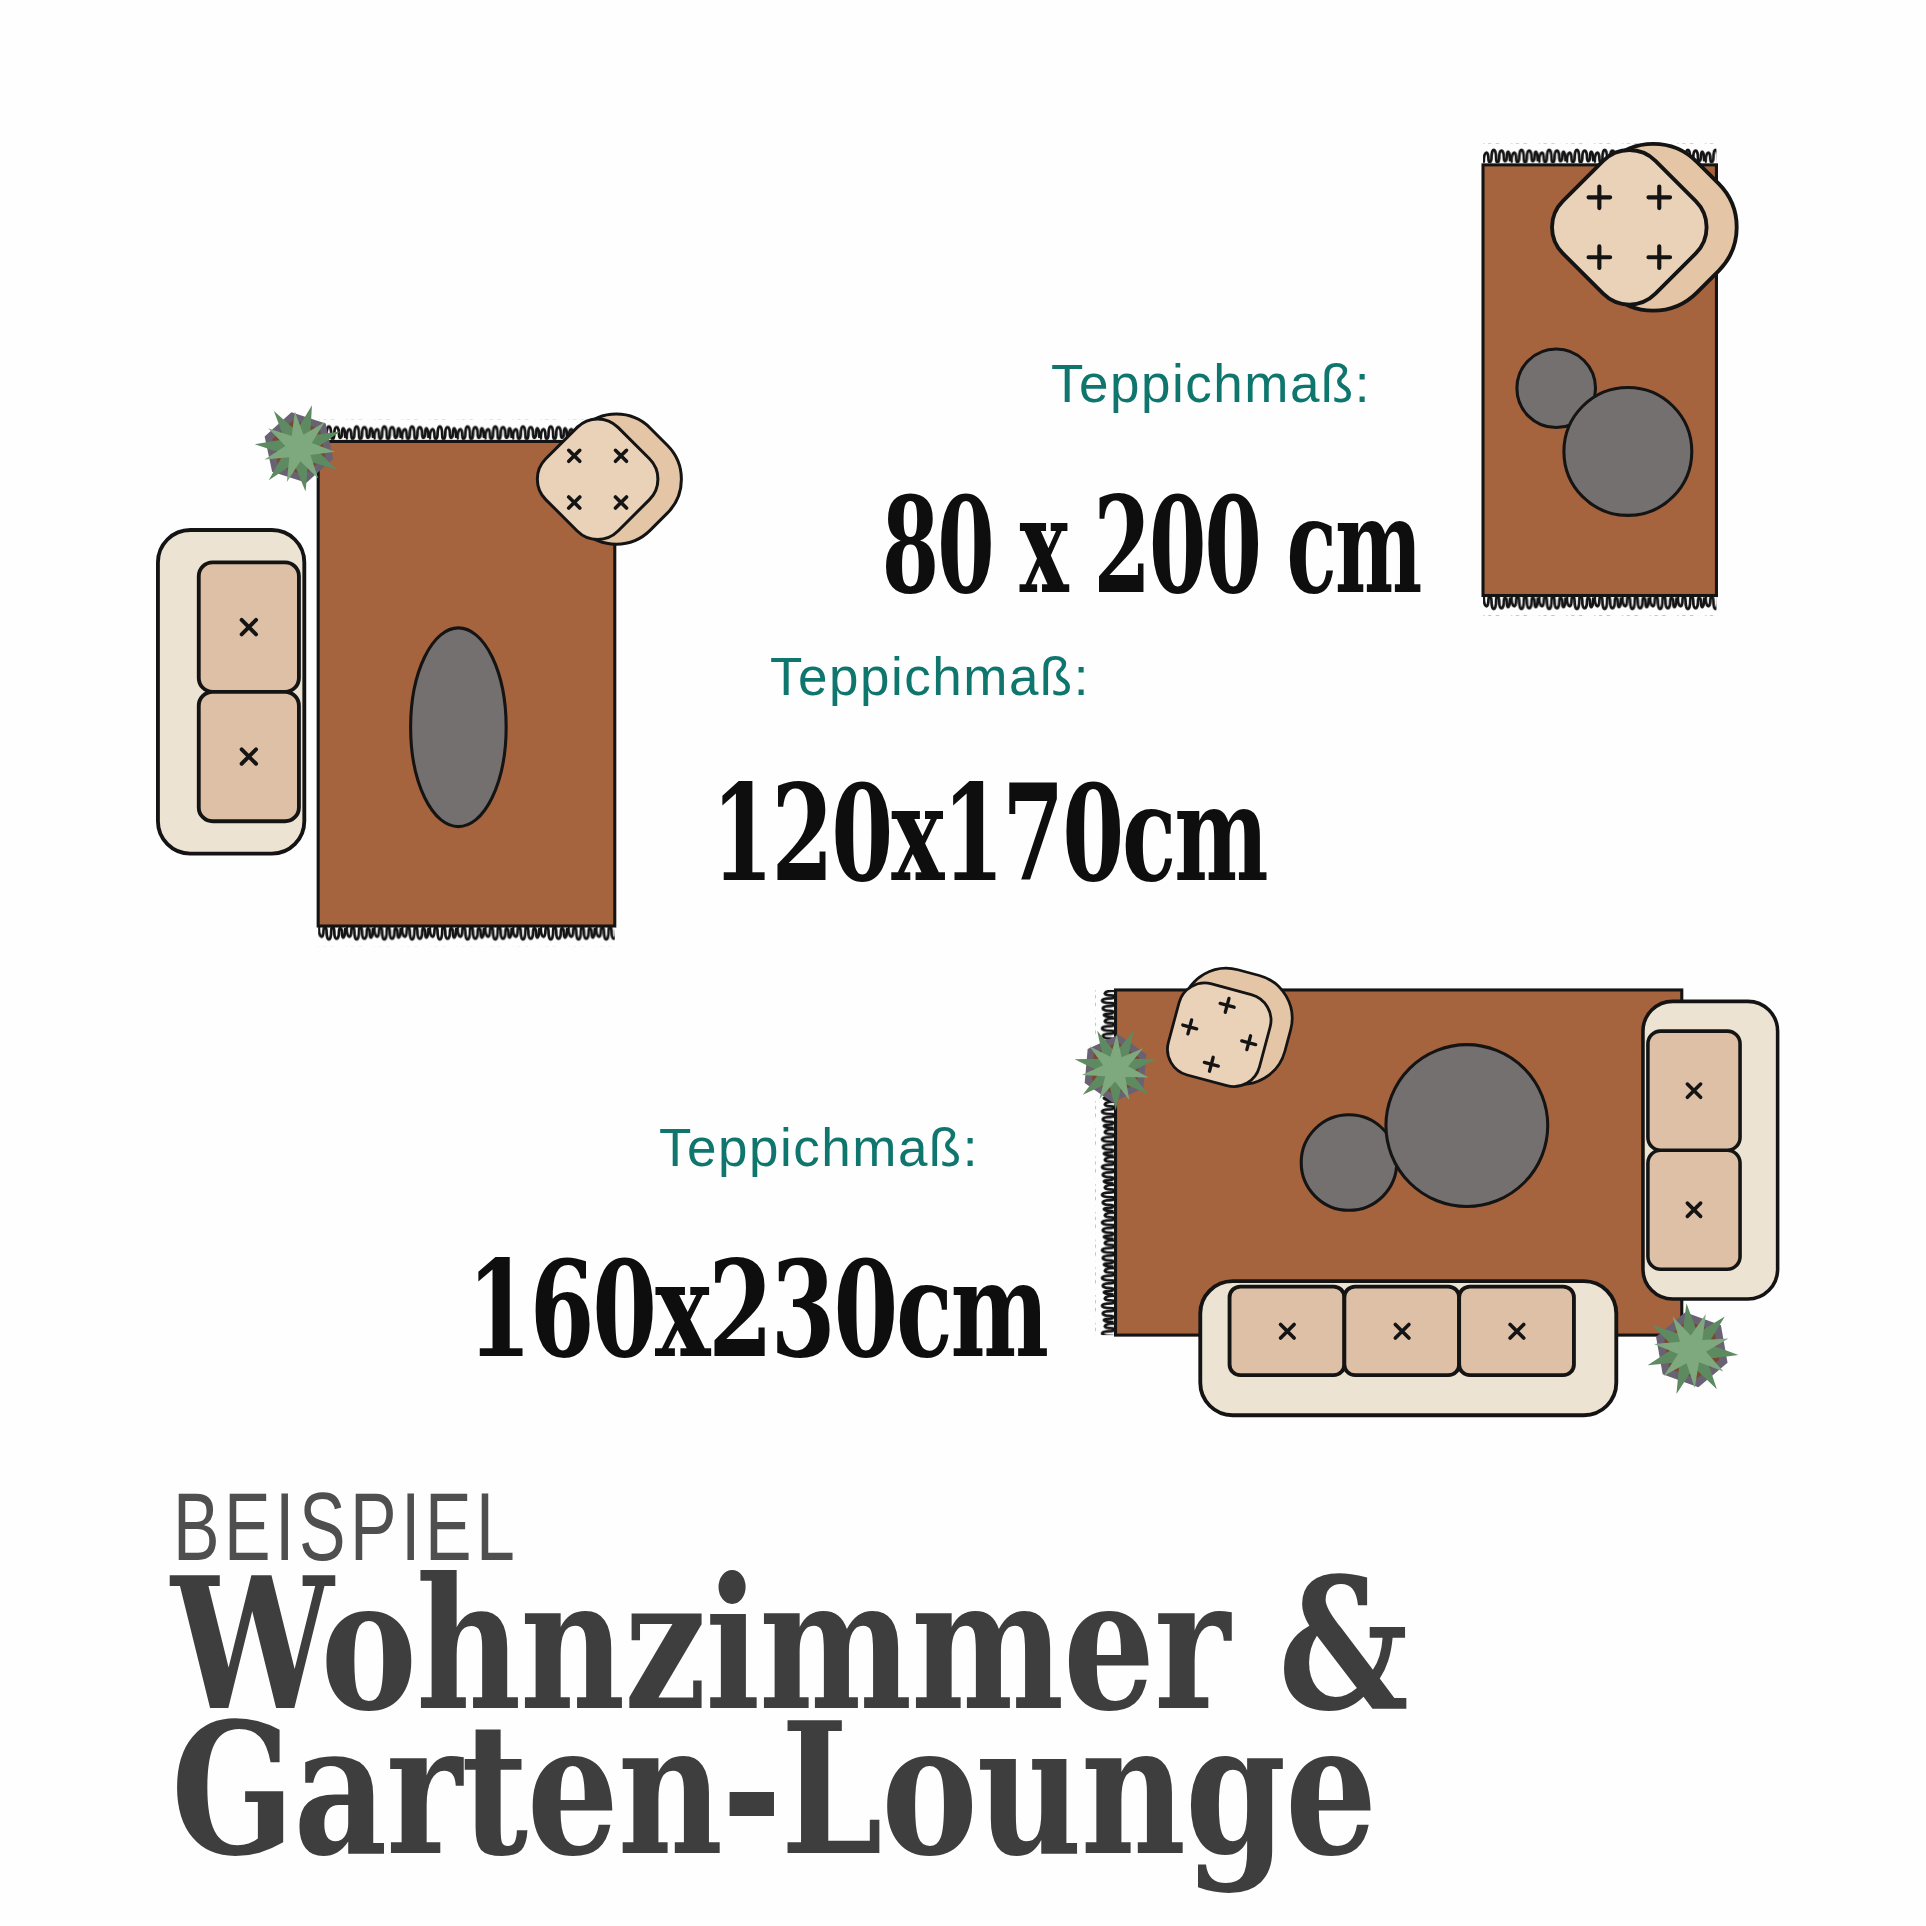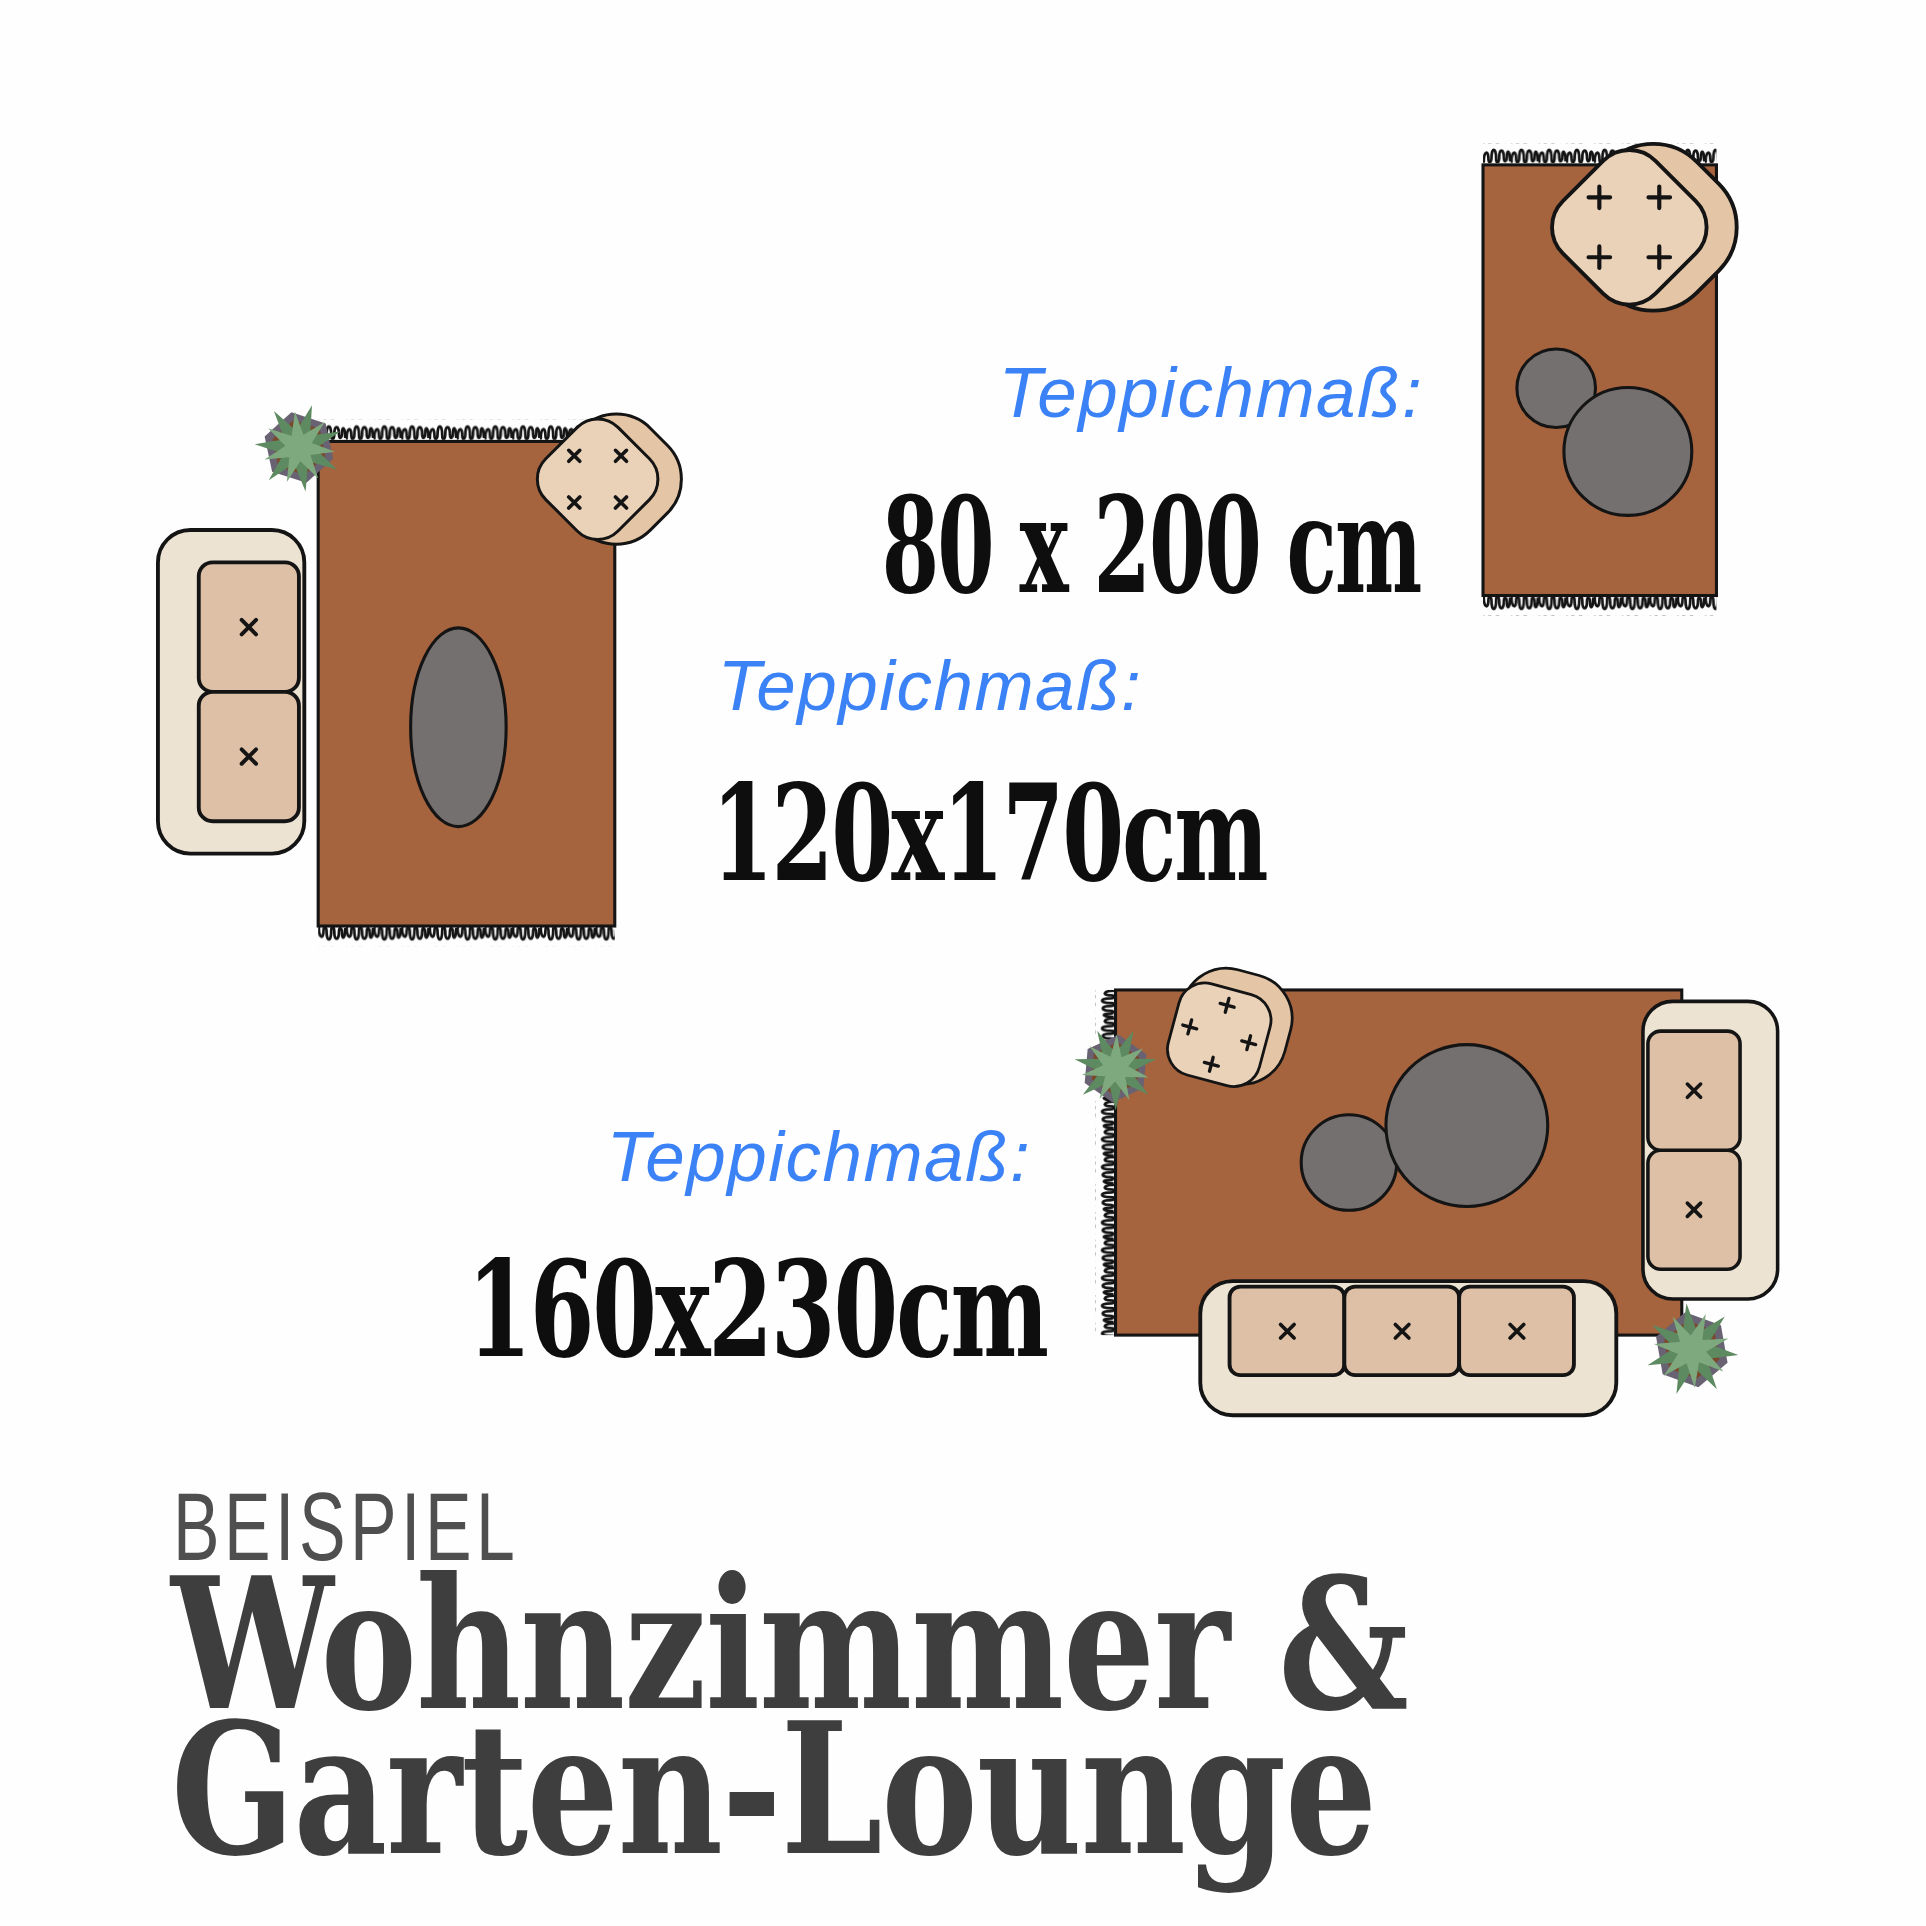--- a/index.html
+++ b/index.html
@@ -2,23 +2,23 @@
 <html style="font-size:12.3px"><head>
 <meta charset="utf-8">
 <style>
   html,body{margin:0;padding:0;}
   body{
     width:1926px;height:1926px;position:relative;background:#fefefe;
     font-family:"Liberation Sans", sans-serif;overflow:hidden;
   }
   #art{position:absolute;left:0;top:0;width:1926px;height:1926px;}
   .size-label{
-    position:absolute;white-space:nowrap;color:#3b82f6;
-    font-family:"Liberation Sans", sans-serif;font-size:71px;font-weight:400;
-    letter-spacing:1.5px;line-height:1;transform:translateX(-50%);font-style:italic;
+    position:absolute;white-space:nowrap;color:#0f766e;
+    font-family:"Liberation Sans", sans-serif;font-size:53px;font-weight:400;
+    letter-spacing:1.5px;line-height:1;transform:translateX(-50%);
   }
   .size-value{
     position:absolute;white-space:nowrap;color:#0e0e0e;
     font-family:"DejaVu Serif", serif;font-weight:700;font-size:133px;line-height:1;
     letter-spacing:-3.1px;
   }
   .v1{transform:translateX(-50%) scaleX(0.62);}
   .v2{transform:translateX(-50%) scaleX(0.67);}
   .v3{transform:translateX(-50%) scaleX(0.70);}
   .eyebrow{

